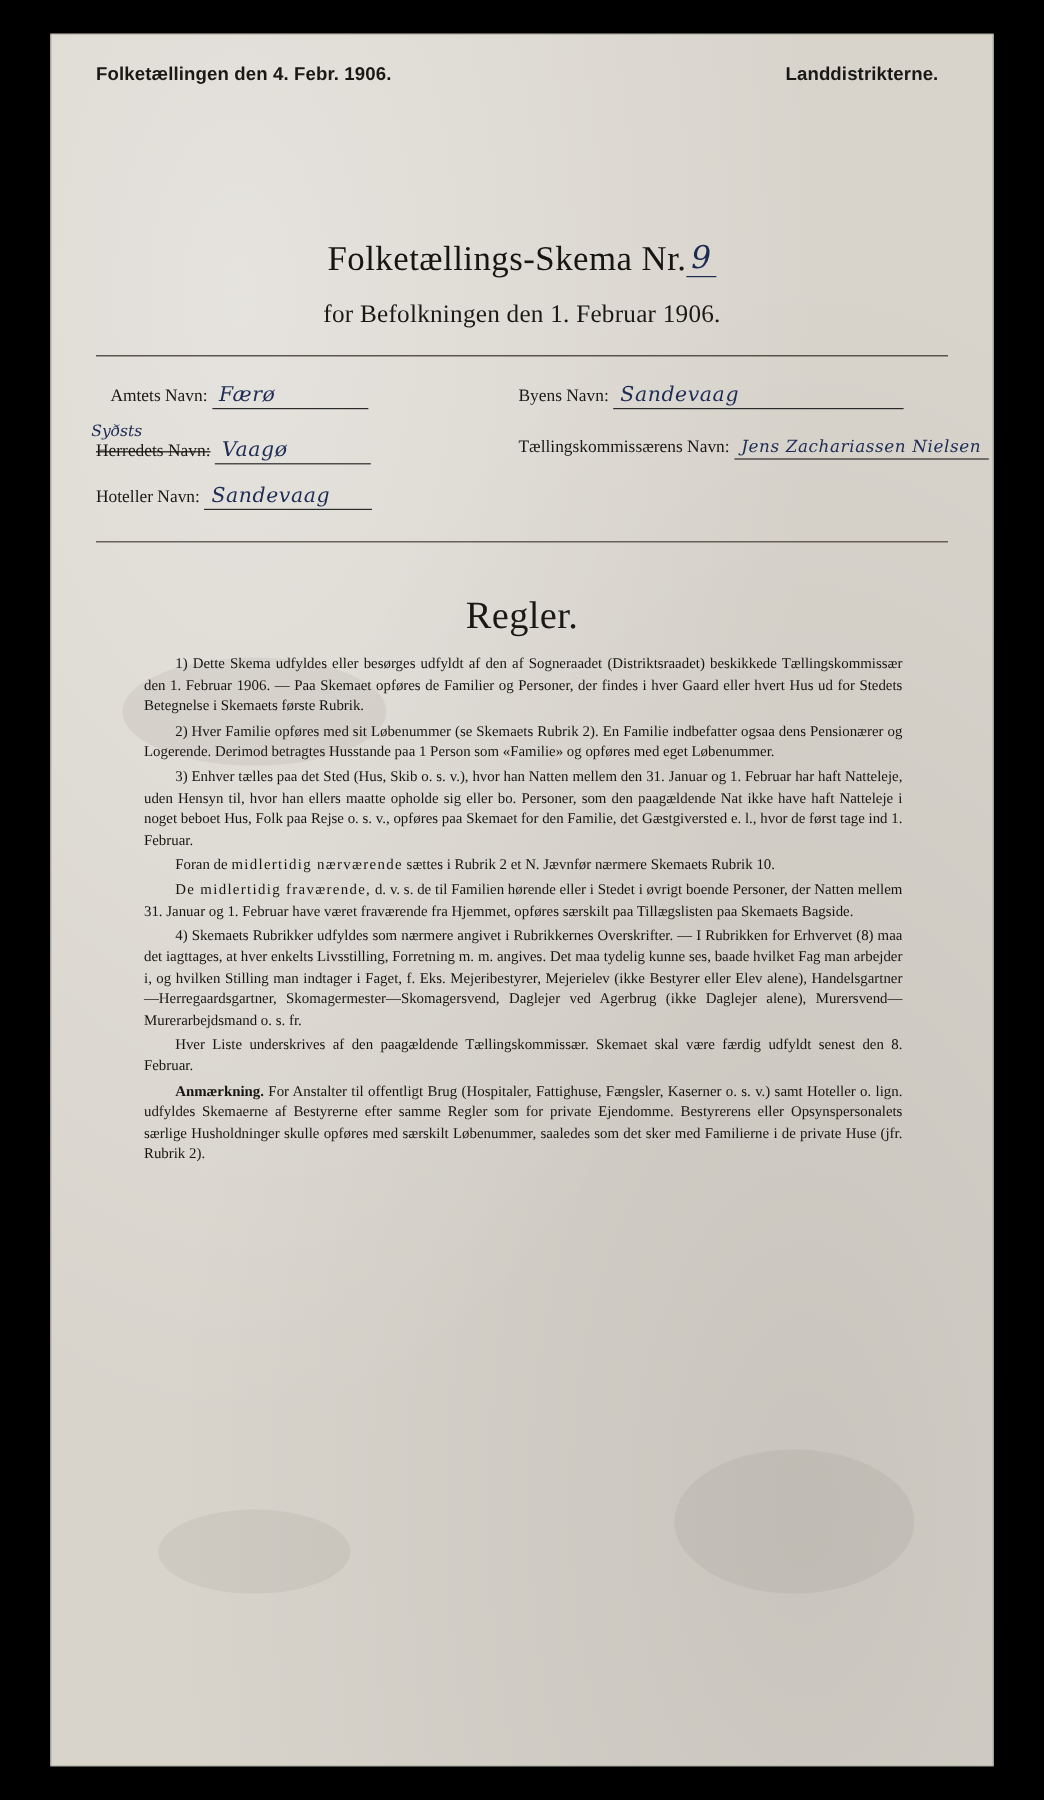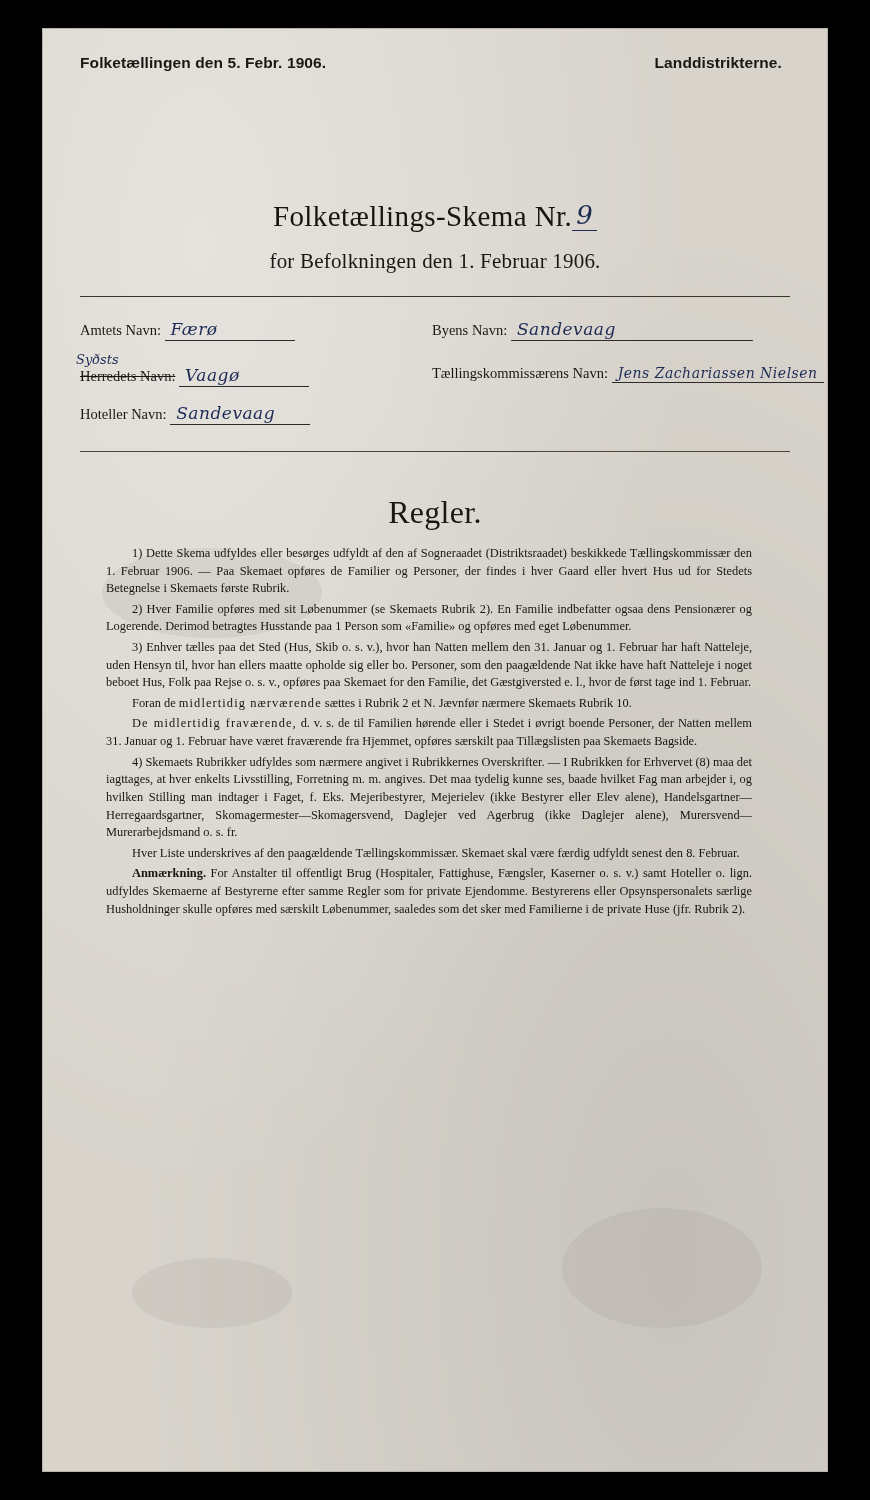--- a/index.html
+++ b/index.html
@@ -118,21 +118,21 @@
     font-size: 13px;
   }
   
   .regler-h {
     text-align: center;
     font-size: 32px;
     margin-top: 42px;
     letter-spacing: 0.3px;
   }
   .rules {
-    margin: 14px 42px 0 30px;
+    margin: 14px 42px 0 44px;
     font-size: 12.4px;
     line-height: 1.42;
     text-align: justify;
     color: #17150f;
   }
   .rules p { margin: 0 0 3px 0; }
   .rules p.ind { text-indent: 26px; }
   .rules b { font-weight: bold; }
   .sp { letter-spacing: 1.1px; }
   
@@ -161,36 +161,36 @@
 <body>
 
 <div class="page">
   <div class="smudge" style="left:60px;top:520px;width:220px;height:90px;"></div>
   <div class="smudge" style="left:520px;top:1180px;width:200px;height:120px;"></div>
   <div class="smudge" style="left:90px;top:1230px;width:160px;height:70px;"></div>
 
   <div class="inner">
 
     <div class="topline">
-      <div class="left">Folketællingen den 5. Febr. 1906.</div>
+      <div class="left">Folketællingen den 4. Febr. 1906.</div>
       <div class="right">Landdistrikterne.</div>
     </div>
 
     <div class="titleblock">
       <div class="maintitle">
         <span>Folketællings-Skema Nr.</span><span class="nr-hand">9</span>
       </div>
       <div class="subtitle">for Befolkningen den 1. Februar 1906.</div>
     </div>
 
     <div class="rule"></div>
 
     <div class="fields">
 
-      <div class="fld" style="left:4px; top:6px;">
+      <div class="fld" style="left:16px; top:6px;">
         <span class="flabel">Amtets Navn:</span>
         <span class="hand underline" style="min-width:118px;">Færø</span>
       </div>
 
       <div class="fld" style="left:0px; top:38px;">
         <span class="scribble">Syðsts</span>
       </div>
 
       <div class="fld" style="left:4px; top:52px;">
         <span class="flabel struck">Herredets Navn:</span>

